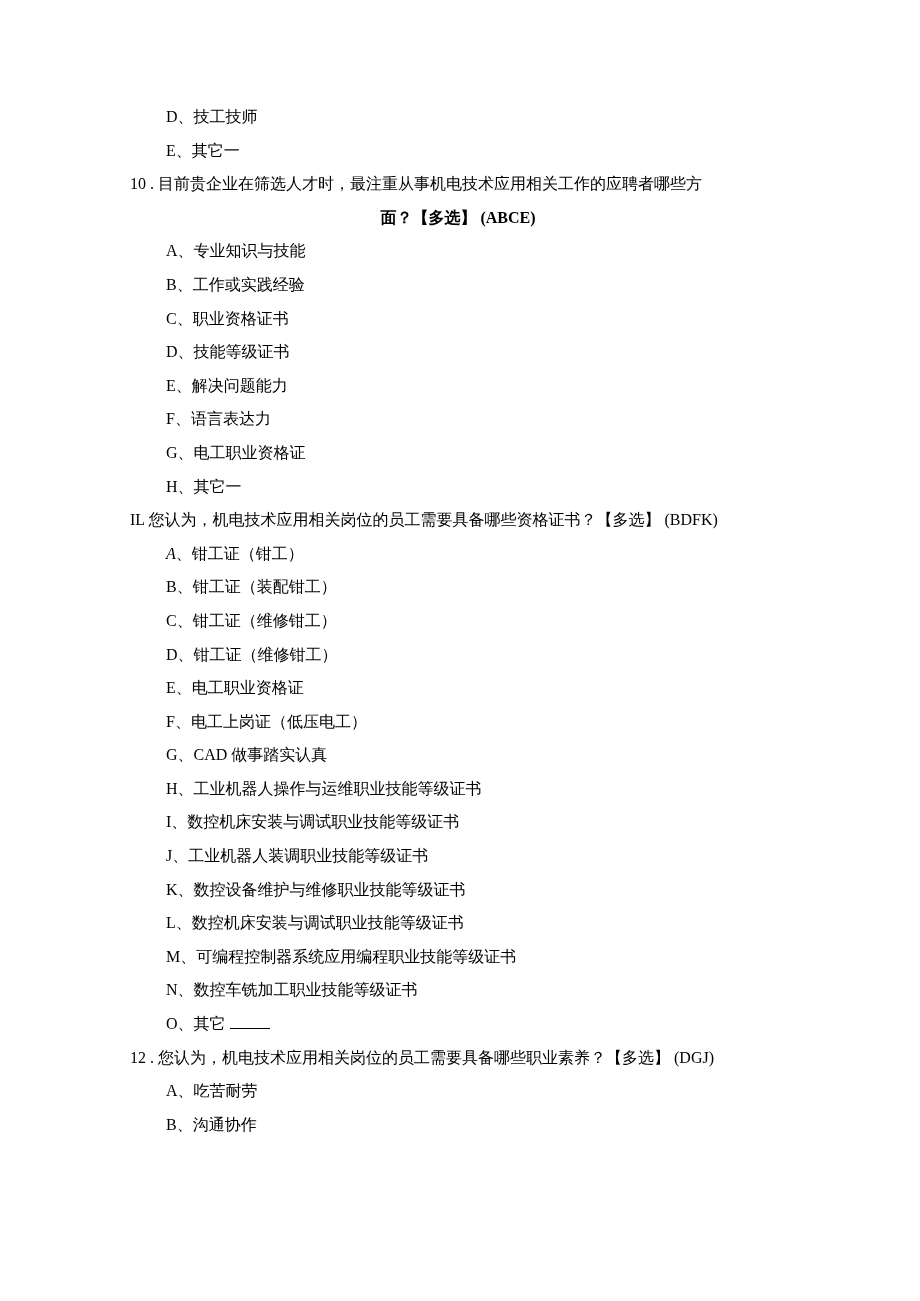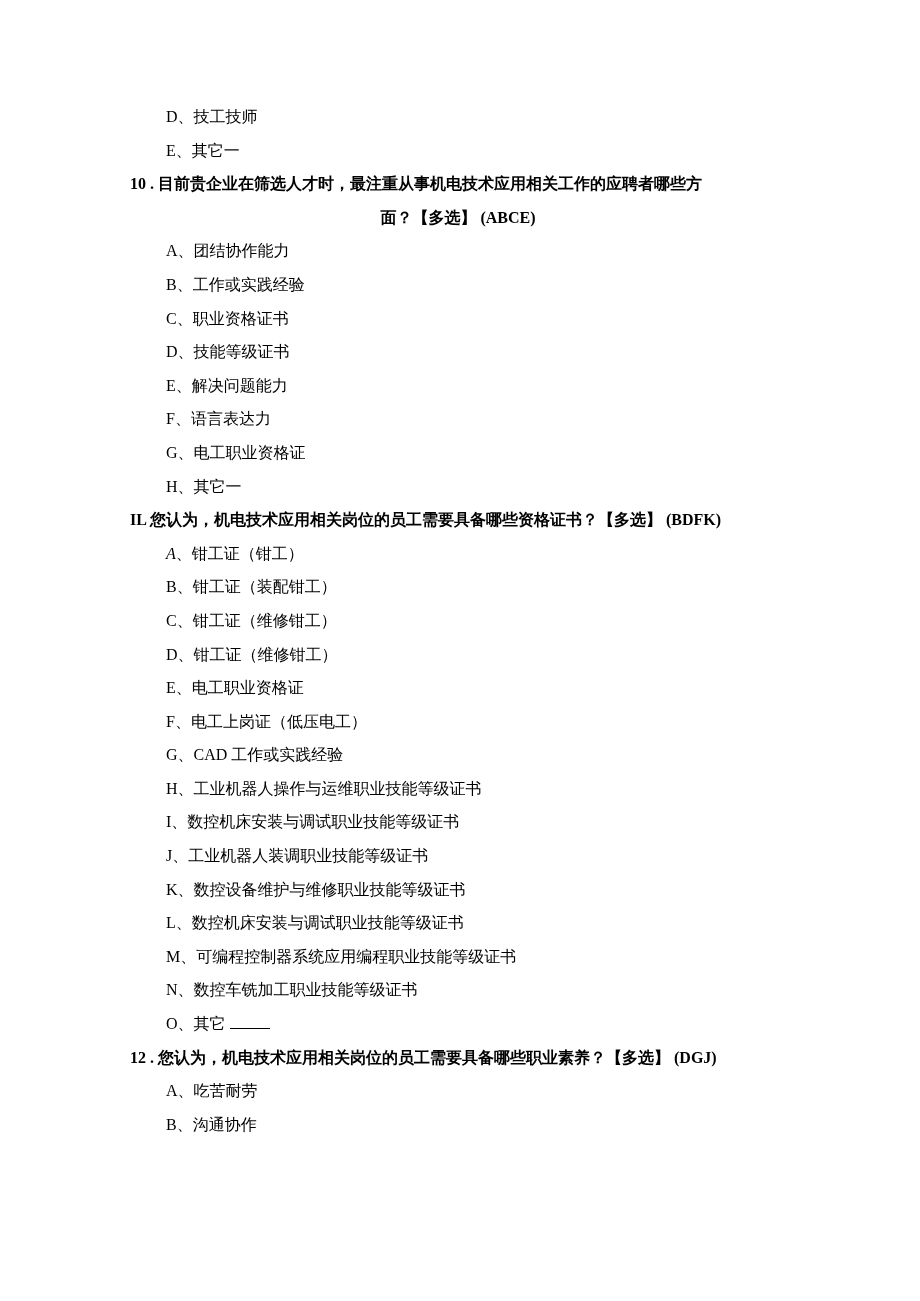--- a/index.html
+++ b/index.html
@@ -9,21 +9,21 @@
       color: #000;
       background: #fff;
       margin: 0;
       padding: 100px 130px 60px 130px;
       width: 660px;
     }
     .option {
       padding-left: 36px;
     }
     .question {
-      font-weight: bold;
+      font-weight: normal;
     }
     .q-continued {
       font-weight: bold;
       margin-left: -4px;
       text-align: center;
     }
     .blank {
       display: inline-block;
       border-bottom: 1px solid #000;
       width: 40px;
@@ -37,37 +37,37 @@
     }
   </style>
 </head>
 <body>
 
 <div class="option">D、技工技师</div>
 <div class="option">E、其它一</div>
 
 <div class="question">10 . 目前贵企业在筛选人才时，最注重从事机电技术应用相关工作的应聘者哪些方</div>
 <div class="q-continued">面？【多选】 (ABCE)</div>
-<div class="option">A、团结协作能力</div>
+<div class="option">A、专业知识与技能</div>
 <div class="option">B、工作或实践经验</div>
 <div class="option">C、职业资格证书</div>
 <div class="option">D、技能等级证书</div>
 <div class="option">E、解决问题能力</div>
 <div class="option">F、语言表达力</div>
 <div class="option">G、电工职业资格证</div>
 <div class="option">H、其它一</div>
 
 <div class="question">IL 您认为，机电技术应用相关岗位的员工需要具备哪些资格证书？【多选】 (BDFK)</div>
 <div class="option"><span class="italic-a">A</span><span>、钳工证（钳工）</span></div>
 <div class="option">B、钳工证（装配钳工）</div>
 <div class="option">C、钳工证（维修钳工）</div>
 <div class="option">D、钳工证（维修钳工）</div>
 <div class="option">E、电工职业资格证</div>
 <div class="option">F、电工上岗证（低压电工）</div>
-<div class="option">G、CAD 工作或实践经验</div>
+<div class="option">G、CAD 做事踏实认真</div>
 <div class="option">H、工业机器人操作与运维职业技能等级证书</div>
 <div class="option">I、数控机床安装与调试职业技能等级证书</div>
 <div class="option">J、工业机器人装调职业技能等级证书</div>
 <div class="option">K、数控设备维护与维修职业技能等级证书</div>
 <div class="option">L、数控机床安装与调试职业技能等级证书</div>
 <div class="option">M、可编程控制器系统应用编程职业技能等级证书</div>
 <div class="option">N、数控车铣加工职业技能等级证书</div>
 <div class="option"><span>O、其它</span><span class="blank"></span></div>
 
 <div class="question">12 . 您认为，机电技术应用相关岗位的员工需要具备哪些职业素养？【多选】 (DGJ)</div>

